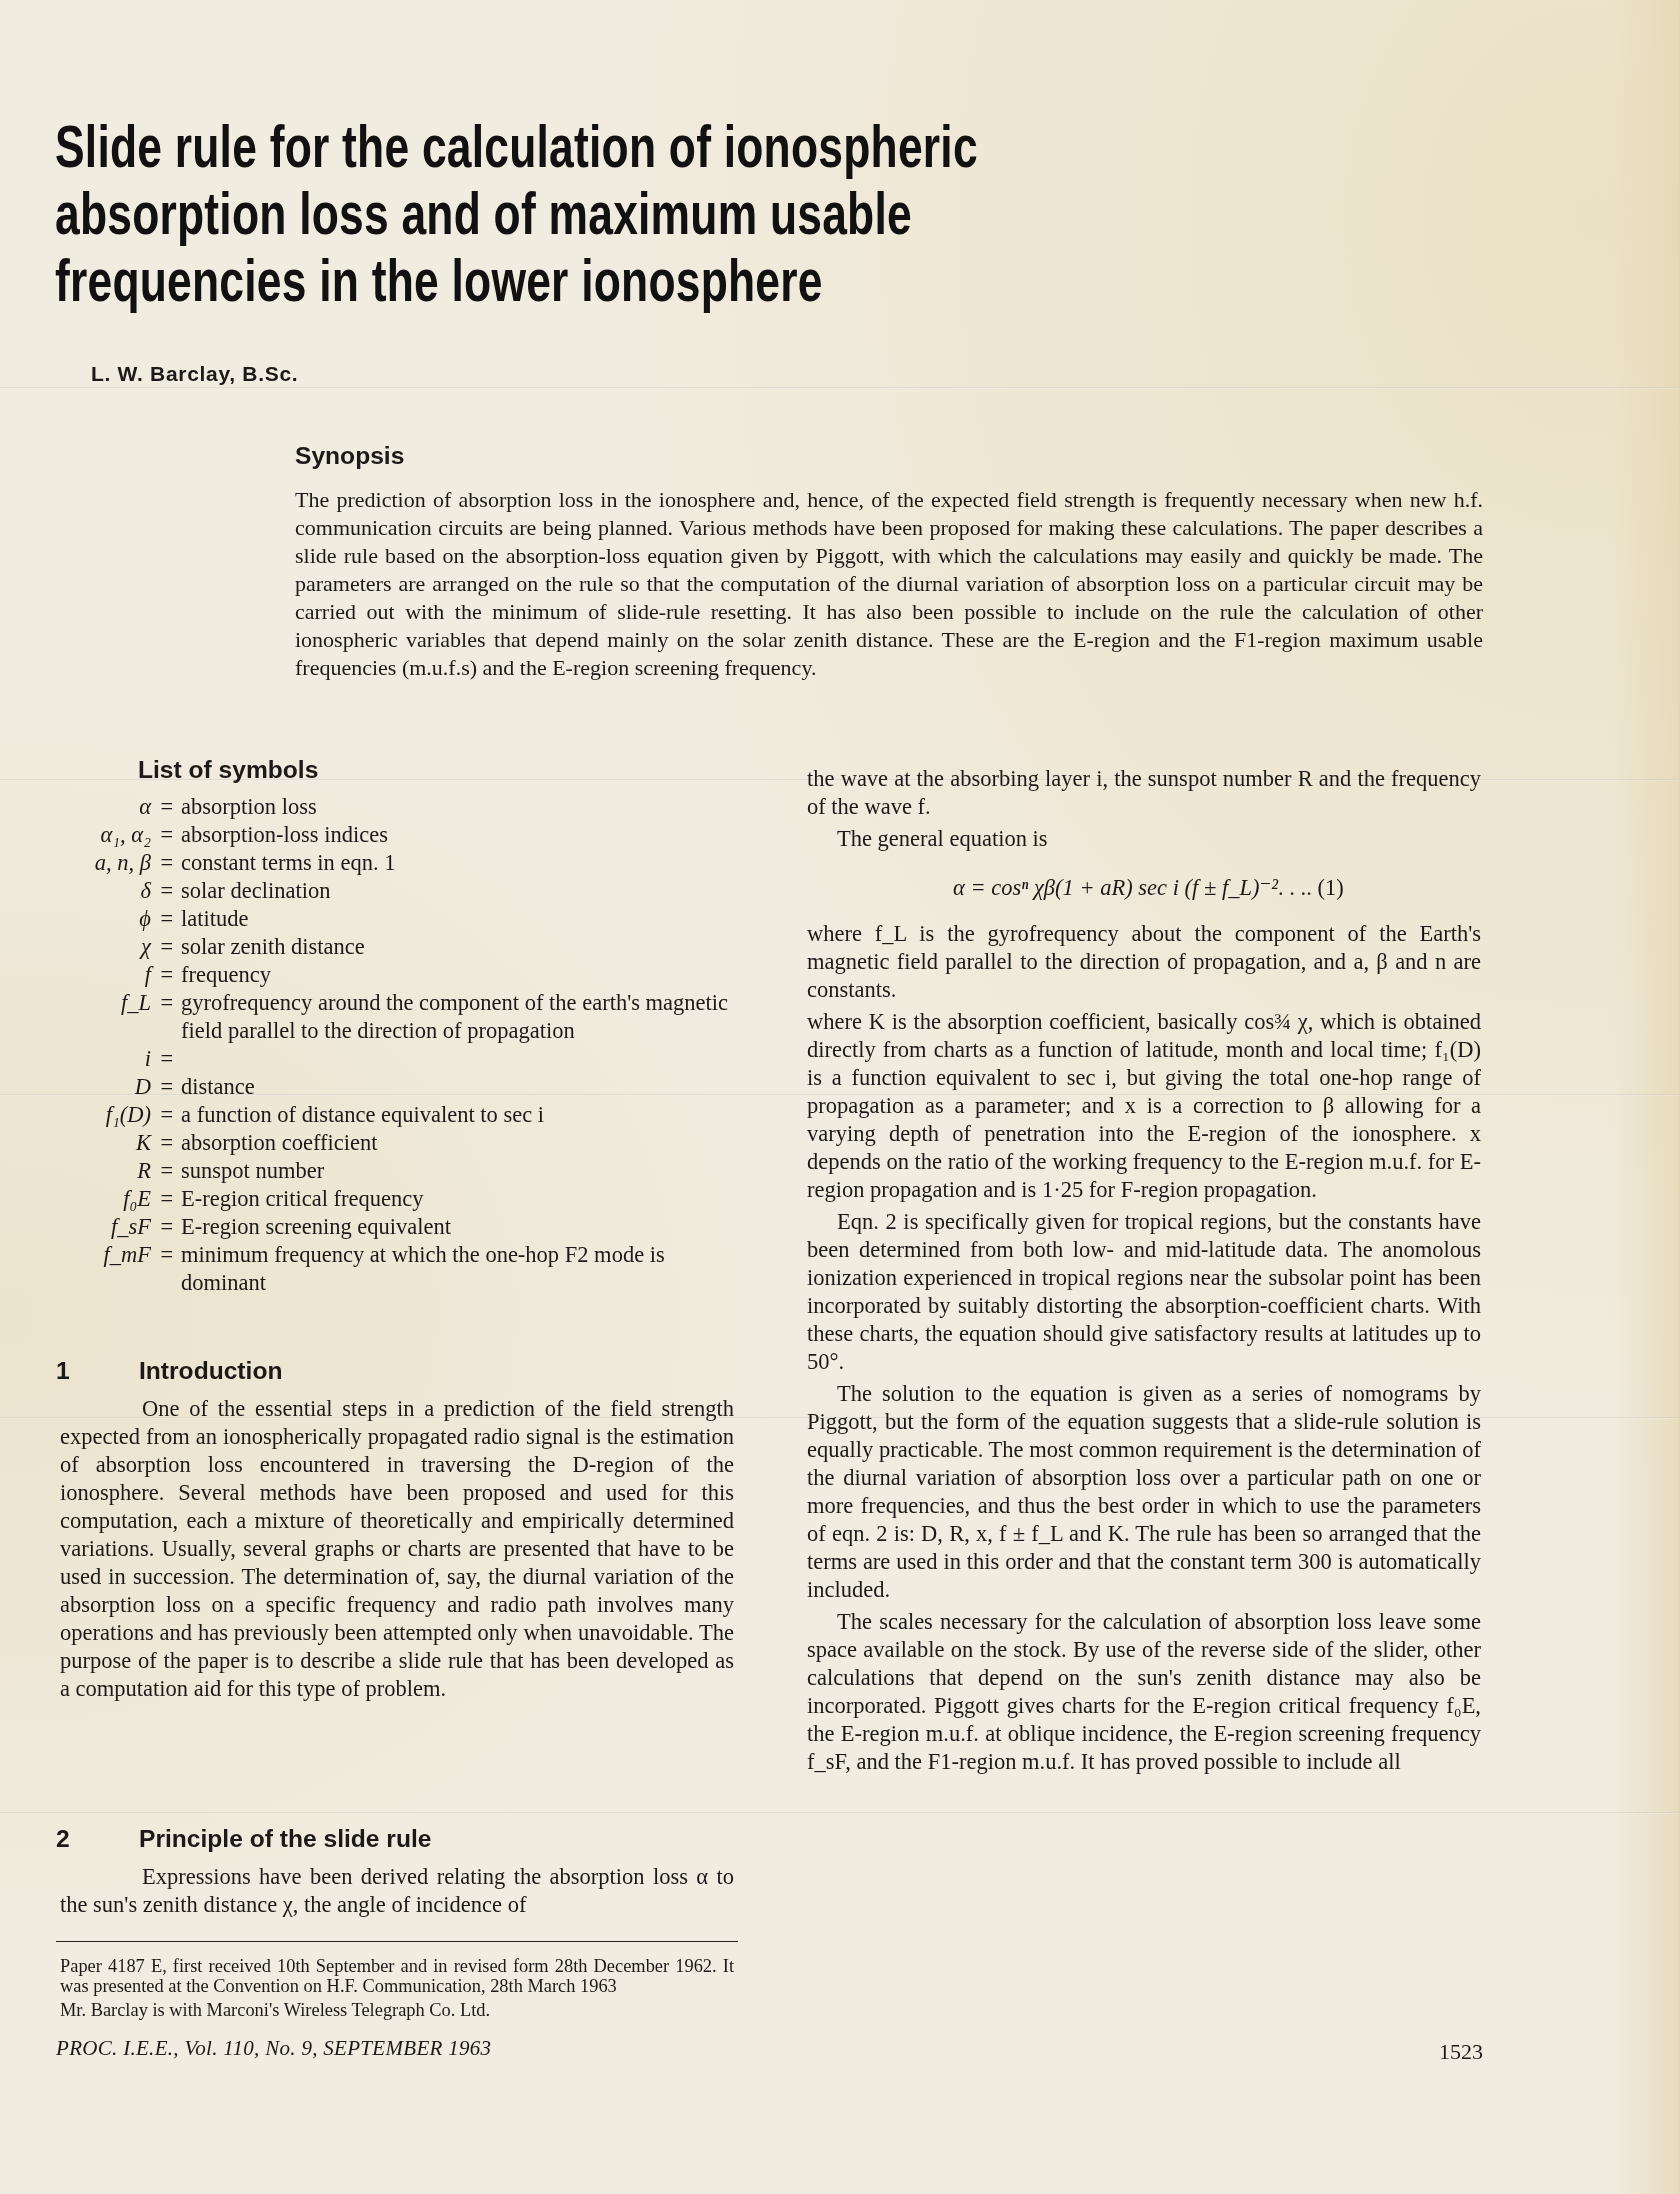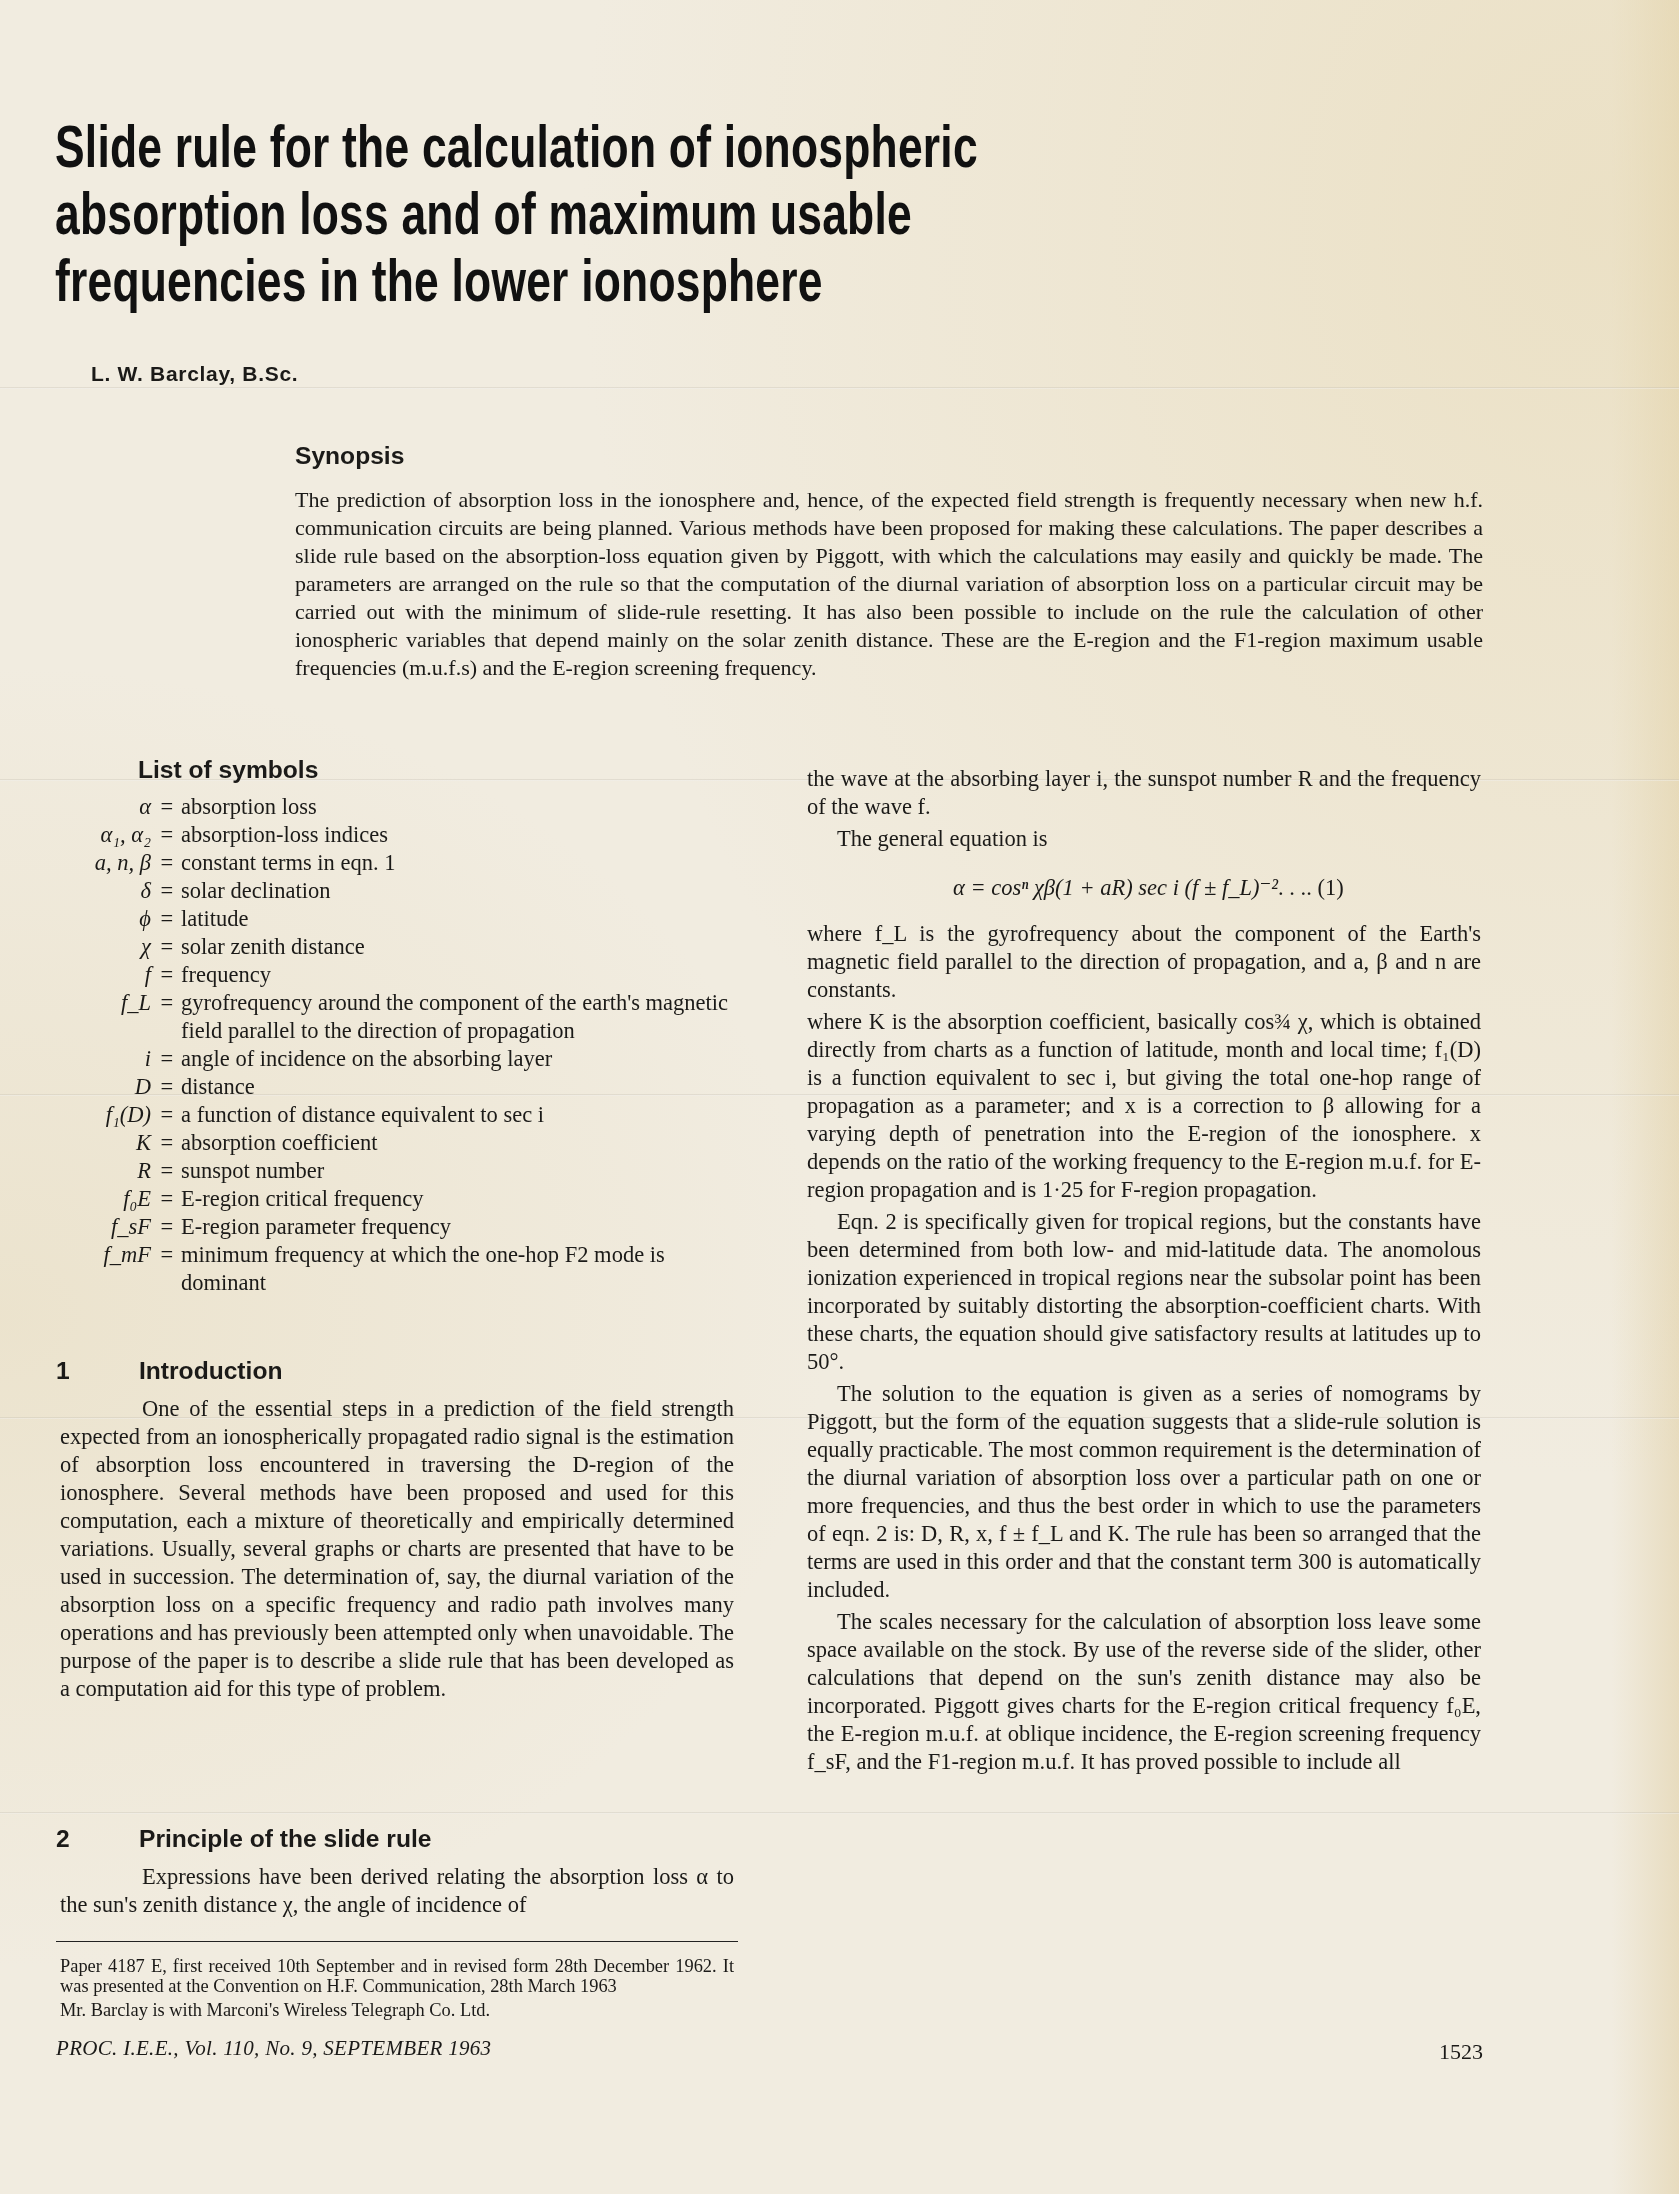--- a/index.html
+++ b/index.html
@@ -123,21 +123,20 @@
       <span class="sym-val">frequency</span>
     </div>
   <div class="sym-row">
       <span class="sym-key">f_L</span>
       <span class="sym-eq">=</span>
       <span class="sym-val">gyrofrequency around the component of the earth's magnetic field parallel to the direction of propagation</span>
     </div>
   <div class="sym-row">
       <span class="sym-key">i</span>
       <span class="sym-eq">=</span>
-      <span class="sym-val">angle of incidence on the absorbing layer</span>
     </div>
   <div class="sym-row">
       <span class="sym-key">D</span>
       <span class="sym-eq">=</span>
       <span class="sym-val">distance</span>
     </div>
   <div class="sym-row">
       <span class="sym-key">f₁(D)</span>
       <span class="sym-eq">=</span>
       <span class="sym-val">a function of distance equivalent to sec i</span>
@@ -153,21 +152,21 @@
       <span class="sym-val">sunspot number</span>
     </div>
   <div class="sym-row">
       <span class="sym-key">f₀E</span>
       <span class="sym-eq">=</span>
       <span class="sym-val">E-region critical frequency</span>
     </div>
   <div class="sym-row">
       <span class="sym-key">f_sF</span>
       <span class="sym-eq">=</span>
-      <span class="sym-val">E-region parameter frequency</span>
+      <span class="sym-val">E-region screening equivalent</span>
     </div>
   <div class="sym-row">
       <span class="sym-key">f_mF</span>
       <span class="sym-eq">=</span>
       <span class="sym-val">minimum frequency at which the one-hop F2 mode is dominant</span>
     </div>
 </div>
 
 <div class="sec-head" style="top:1357px">
   <span class="sec-num">1</span>

